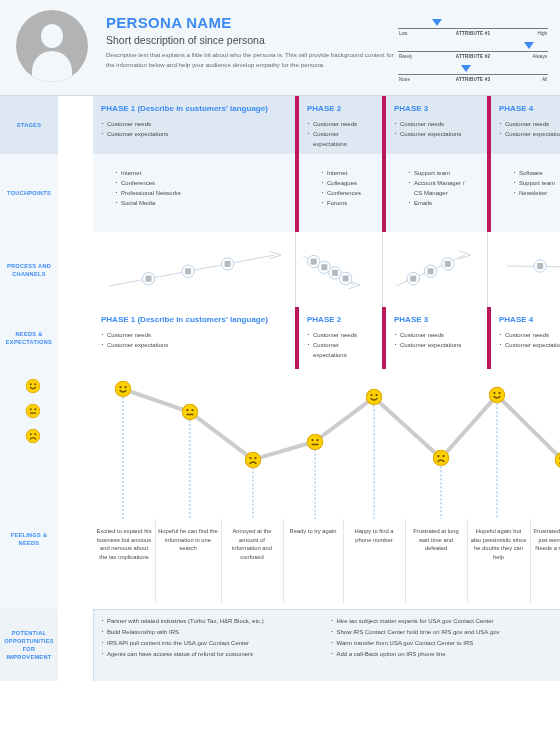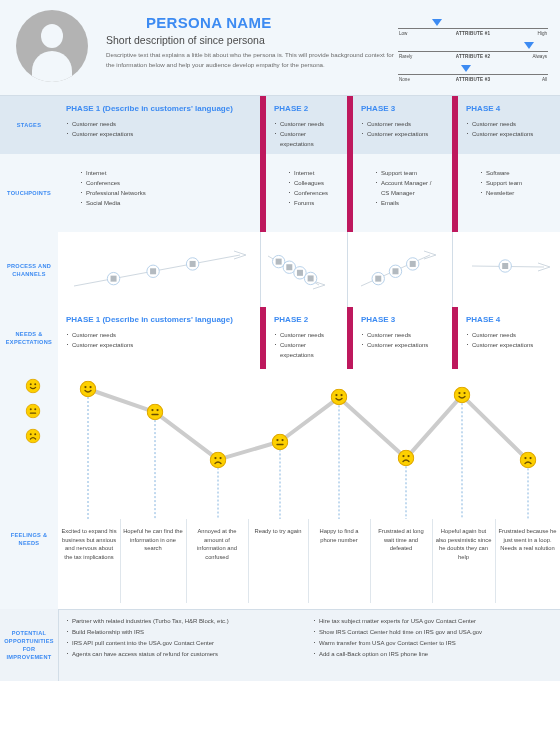--- a/index.html
+++ b/index.html
@@ -37,21 +37,21 @@
   .avatar .body {
     position: absolute; left: 50%; top: 41px;
     transform: translateX(-50%);
     width: 40px; height: 34px;
     border-radius: 20px 20px 0 0;
     background: #f2f7fb;
   }
   .persona-text { margin-left: 18px; padding-top: 4px; flex: 1 1 auto; }
   .persona-name {
     color: #3d8bf2; font-size: 15px; font-weight: bold;
-    letter-spacing: .3px; line-height: 17px; margin-left: 40px;
+    letter-spacing: .3px; line-height: 17px;
   }
   .persona-sub {
     color: #4a4a4a; font-size: 10.5px; margin-top: 3px; line-height: 13px;
   }
   .persona-desc {
     color: #6b6b6b; font-size: 6.2px; line-height: 9.5px; margin-top: 3px;
   }
 
   
   .attrs { width: 150px; flex: 0 0 auto; padding-top: 6px; }
@@ -73,37 +73,37 @@
     font-size: 4.6px; color: #4a4a4a; white-space: nowrap;
   }
   .attr .lbl.left { left: 1px; }
   .attr .lbl.right { right: 1px; }
   .attr .lbl.mid {
     left: 50%; transform: translateX(-50%);
     font-weight: bold; letter-spacing: .2px;
   }
 
   
-  .row { display: flex; position: relative; }
+  .row { display: flex; position: relative; gap: 35px; }
   .rowlabel {
     width: 58px; flex: 0 0 58px;
     color: #3d8bf2; font-size: 5.6px; font-weight: bold;
     letter-spacing: .3px; text-align: center;
     display: flex; align-items: center; justify-content: center;
     line-height: 8px;
     padding: 0 2px;
   }
   .rowbody { flex: 1 1 auto; display: flex; position: relative; }
   .cell { position: relative; padding: 7px 8px 6px 8px; }
 
   .band-blue { background: #dde8f2; }
   .band-pale { background: #f2f7fb; }
   .band-white { background: #ffffff; }
 
-  .cell-sep { border-left: 6px solid #be185d; }
+  .cell-sep { border-left: 4px solid #be185d; }
 
   .phase-title {
     color: #3d8bf2; font-size: 8px; font-weight: bold;
     line-height: 11px; margin-bottom: 5px;
   }
   .bullets { list-style: none; }
   .bullets li {
     color: #4a4a4a; font-size: 6px; line-height: 10px;
     position: relative; padding-left: 6px;
   }

